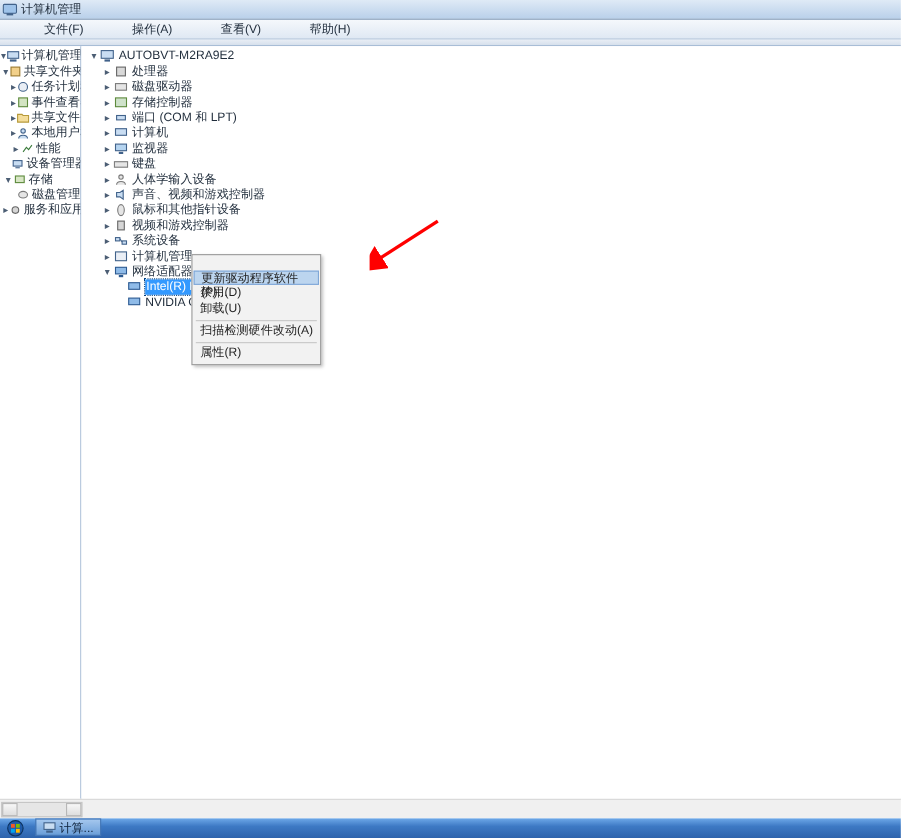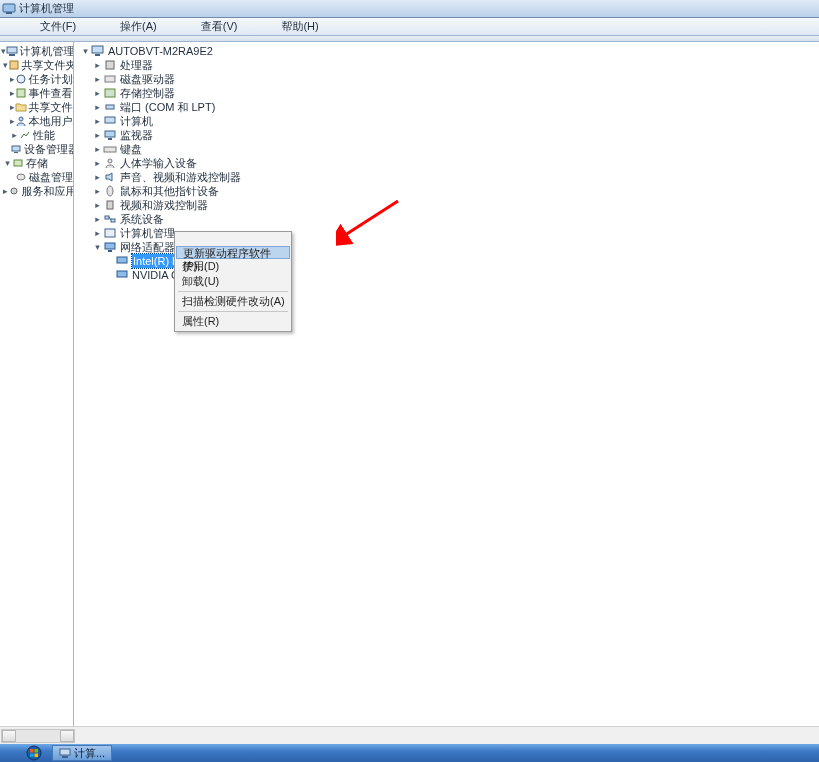--- a/index.html
+++ b/index.html
@@ -111,21 +111,21 @@
       display: flex; align-items: center;
     }
     .hscroll .track { width: 74px; height: 14px; background: #e6e6e6; border: 1px solid #c6c6c6; margin-left: 1px; display:flex; }
     .hscroll .btn { width: 14px; height: 12px; background: linear-gradient(#f7f7f7,#dedede); border: 1px solid #b7b7b7; }
     .hscroll .thumb { flex:1; }
 
     
     .taskbar {
       height: 18px;
       background: linear-gradient(#6da8e8, #3d79c4 40%, #2d63ac);
-      display: flex; align-items: center; padding-left: 20px;
+      display: flex; 
     }
     .taskbar .start {
       width: 28px; height: 18px; display:flex; align-items:center; justify-content:center;
     }
     .taskbar .task {
       height: 16px; margin-left: 4px; padding: 0 6px;
       background: linear-gradient(#a5c7ee, #6a9ed8);
       border: 1px solid #4678b6; color: #0d213a;
       display:flex; align-items:center; gap:3px;
     }

